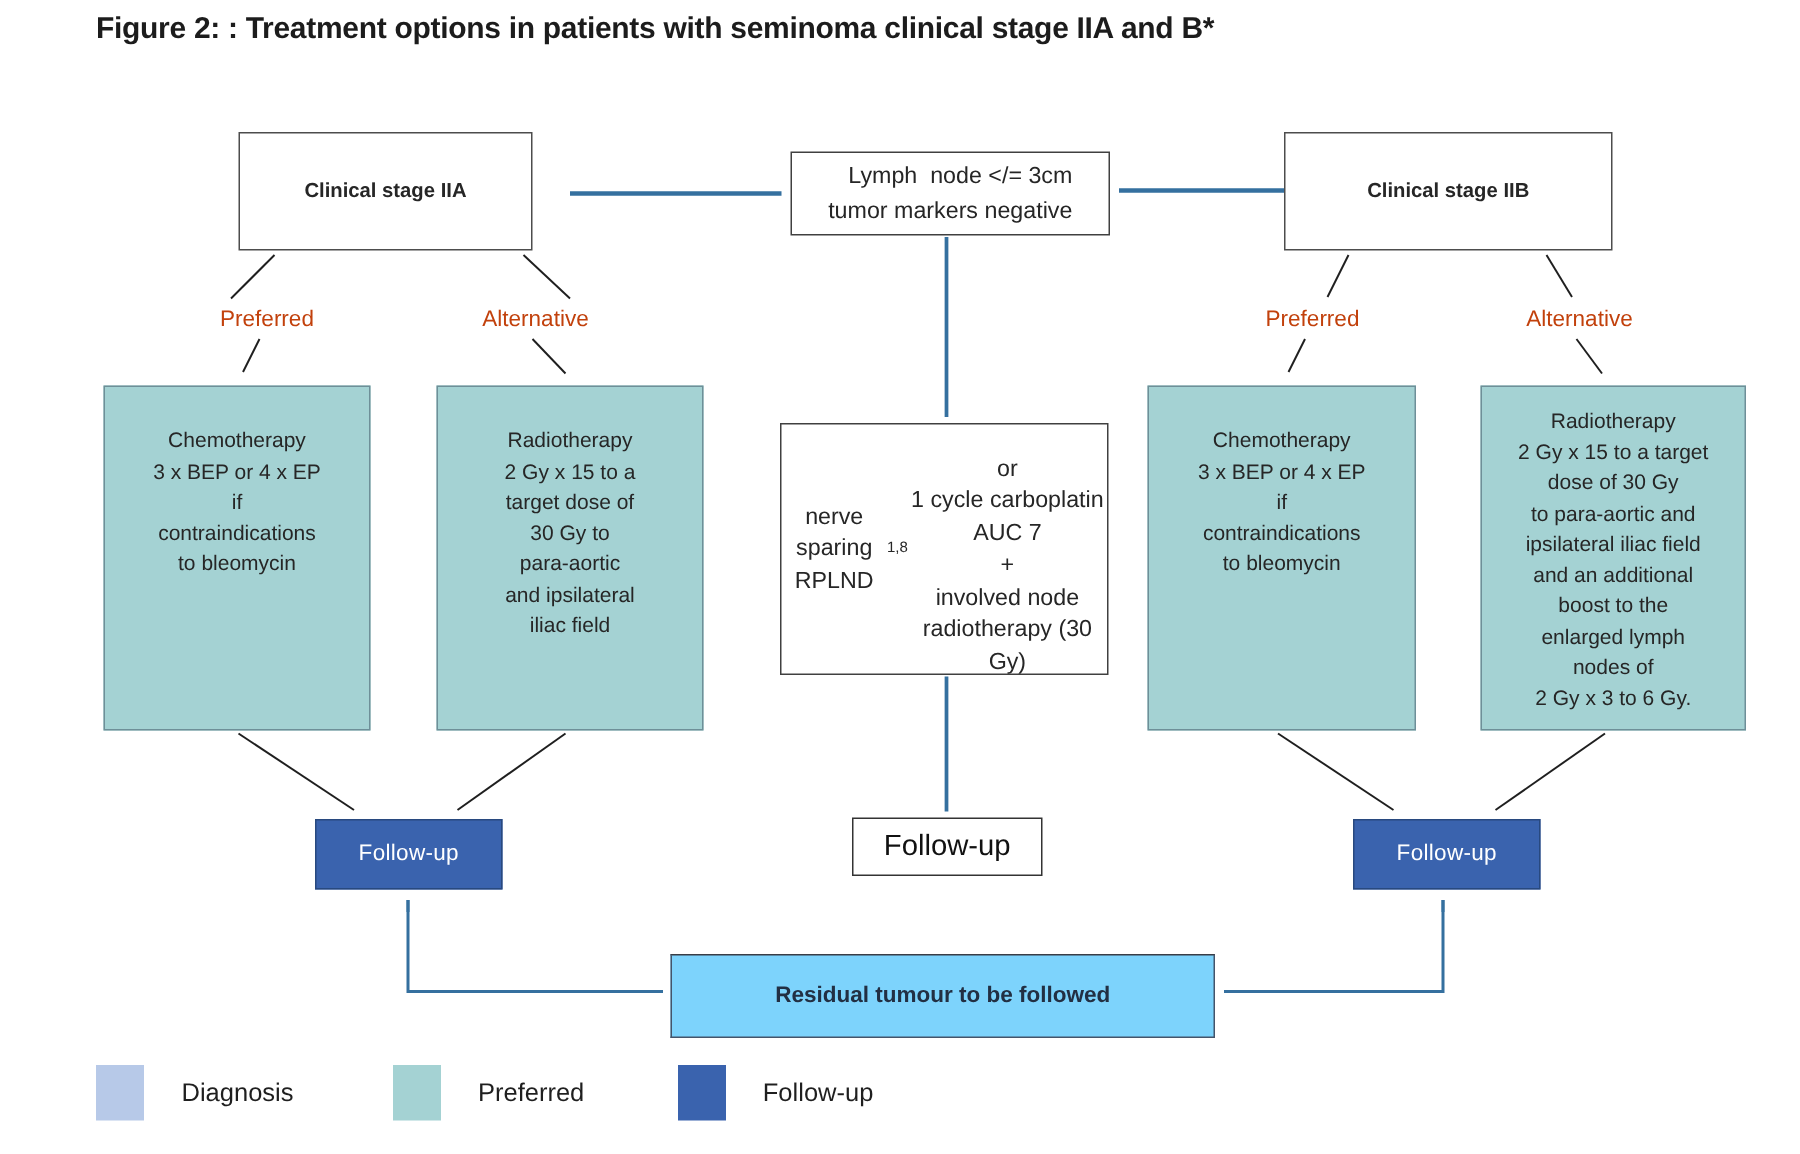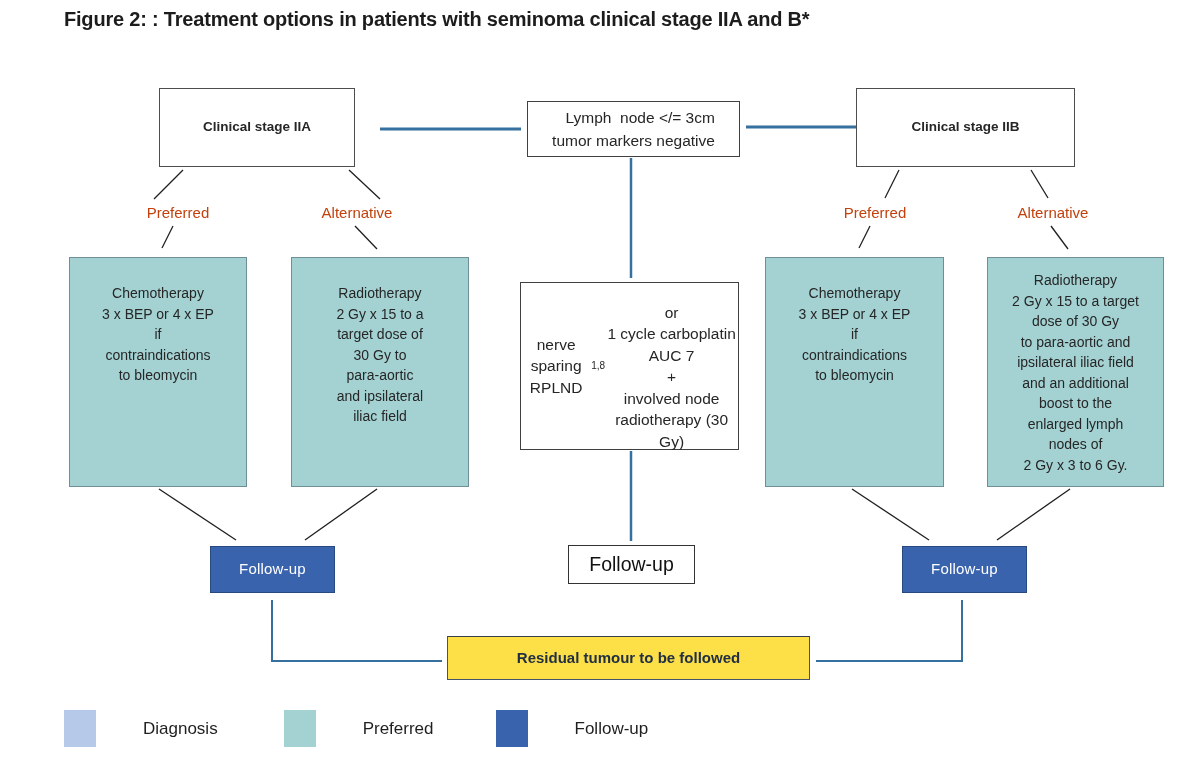--- a/index.html
+++ b/index.html
@@ -33,21 +33,21 @@
     background:#3a63ae;border:1.5px solid #28497f;color:#ffffff;
     font-size:15px;font-weight:500;letter-spacing:0.2px;
   }
   .fu-white{background:#ffffff;border:1.5px solid #333333;font-size:19.5px;color:#111111;}
   .residual{
     background:#b7c9e8;border:1.5px solid #44546a;border-top-color:#393d46;
     font-size:15px;font-weight:600;color:#222f43;
   }
   .legend{position:absolute;left:64px;top:710px;display:flex;align-items:center;}
   .swatch{width:32px;height:37px;flex:0 0 auto;}
-  .legend-label{font-size:17px;color:#1f1f1f;margin-left:47px;}
+  .legend-label{font-size:17px;color:#1f1f1f;margin-left:25px;}
   .gap1{margin-left:66px;}
   .gap2{margin-left:62px;}
 </style>
 </head>
 <body>
 
 <div class="canvas">
 
   <div class="title">Figure 2: : Treatment options in patients with seminoma clinical stage IIA and B*</div>
 
@@ -135,21 +135,21 @@
 enlarged lymph
 nodes of
 2 Gy x 3 to 6 Gy.</div>
 
   <div class="box fu-dark" style="left: 210px; top: 546px; width: 125px; height: 47px; background-color: rgb(58, 99, 174);">Follow-up</div>
 
   <div class="box fu-white" style="left:568px;top:545px;width:127px;height:39px;">Follow-up</div>
 
   <div class="box fu-dark" style="left: 902px; top: 546px; width: 125px; height: 47px; background-color: rgb(58, 99, 174);">Follow-up</div>
 
-  <div class="box residual" style="left: 447px; top: 636px; width: 363px; height: 44px; background-color: #fde047;">Residual tumour to be followed</div>
+  <div class="box residual" style="left: 447px; top: 636px; width: 363px; height: 56px; background-color: #7dd3fc;">Residual tumour to be followed</div>
 
   <div class="legend">
     <div class="swatch" style="background-color: rgb(183, 201, 232);"></div>
     <div class="legend-label">Diagnosis</div>
     <div class="swatch gap1" style="background-color: rgb(164, 210, 211);"></div>
     <div class="legend-label">Preferred</div>
     <div class="swatch gap2" style="background-color: rgb(58, 99, 174);"></div>
     <div class="legend-label">Follow-up</div>
   </div>
 

